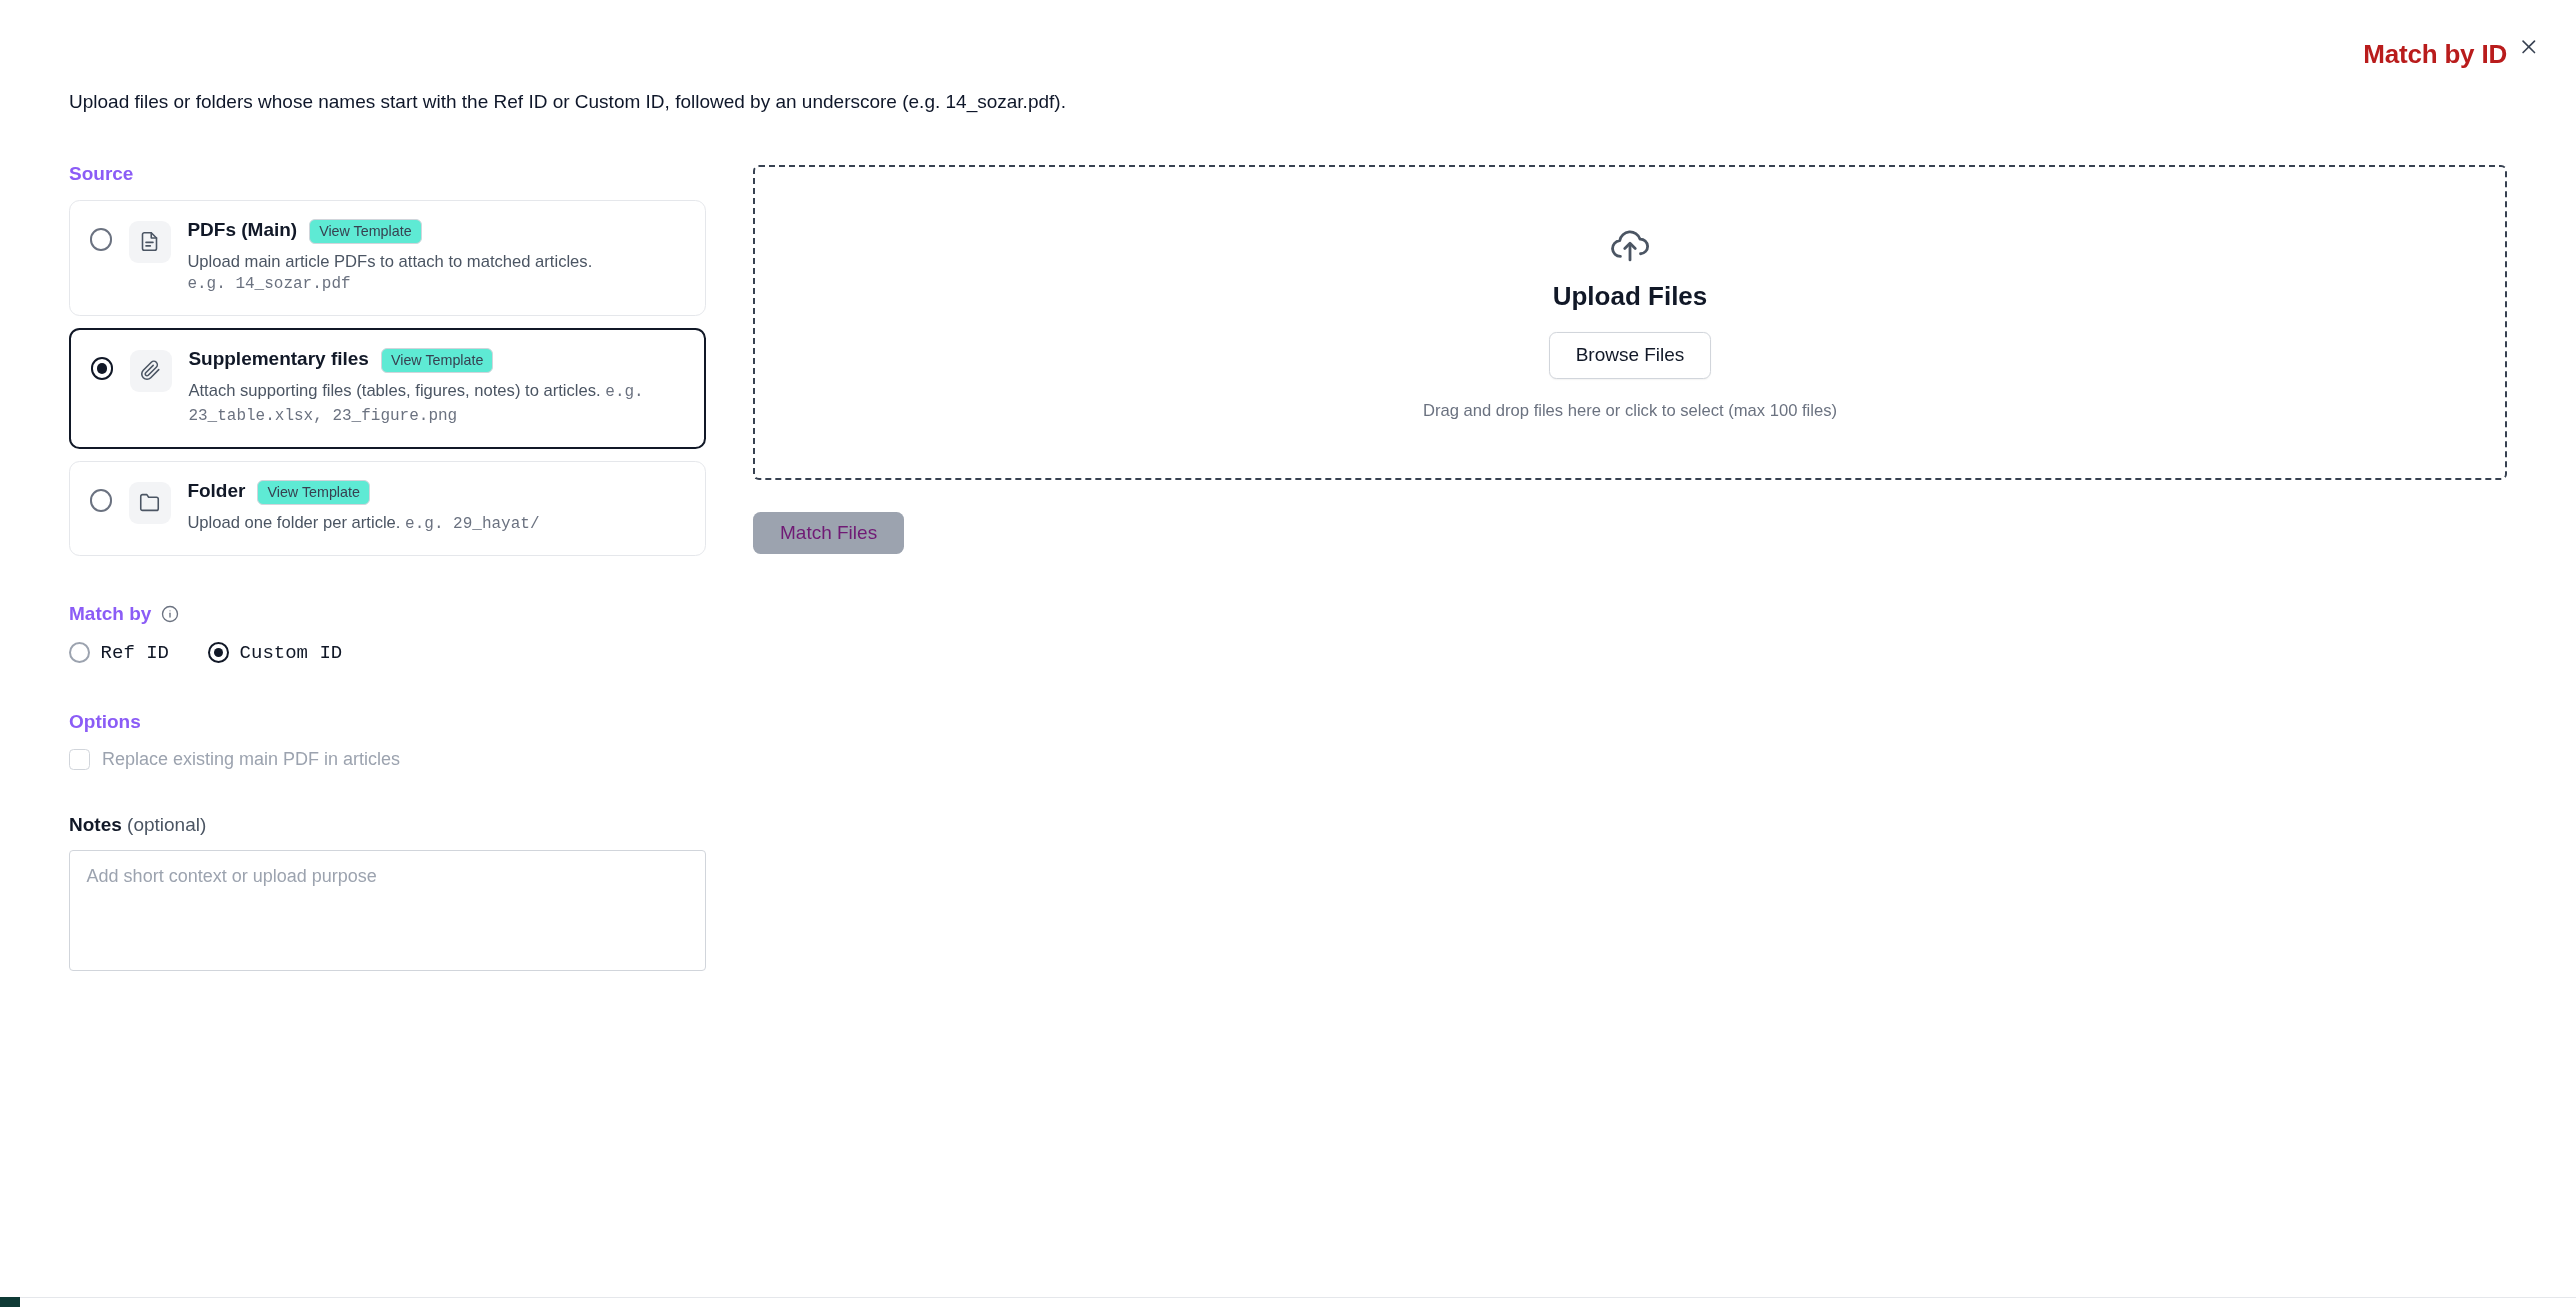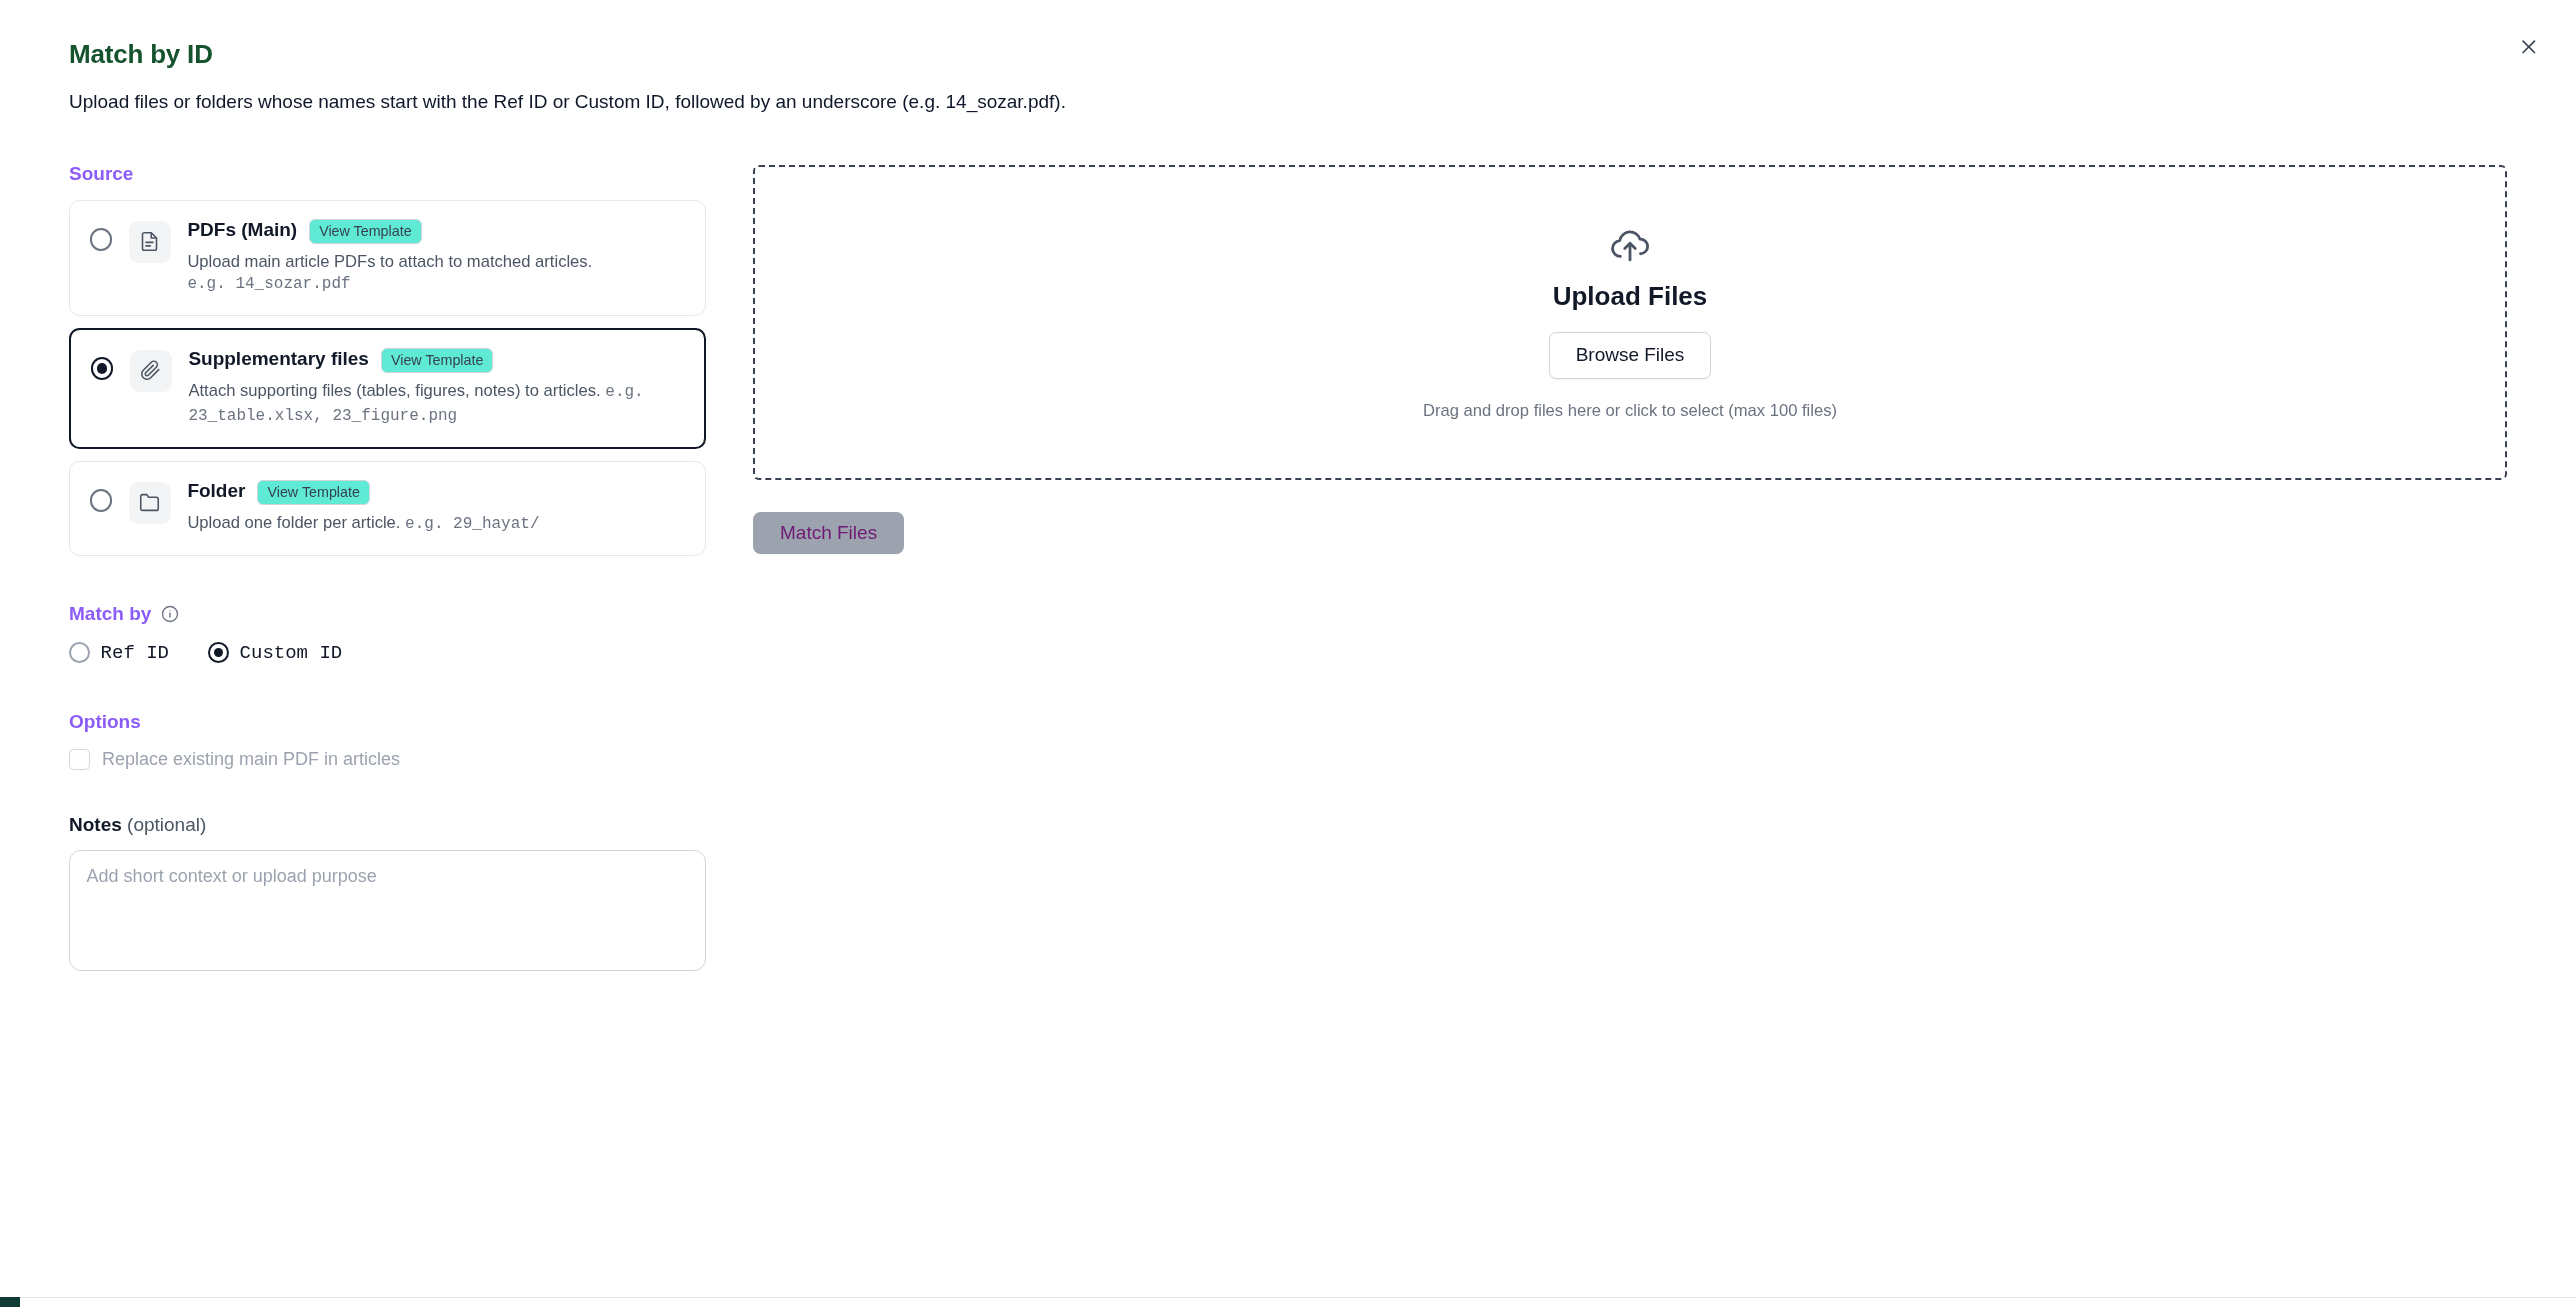--- a/index.html
+++ b/index.html
@@ -21,22 +21,23 @@
     inset: 0;
     background: #ffffff;
     padding: 39px 69px 0 69px;
   }
 
   
   .modal-title {
     font-size: 26px;
     font-weight: bold;
     letter-spacing: -0.2px;
-    color: #14532d;
+    color: #b91c1c;
     margin: 0 0 21px 0;
+    text-align: right;
   }
   .modal-subtitle {
     font-size: 19px;
     color: #0f172a;
     margin: 0 0 50px 0;
     font-weight: normal;
   }
   .close-btn {
     position: absolute;
     top: 29px;
@@ -195,21 +196,21 @@
     margin: 44px 0 13.6px 0;
     font-size: 19px;
     font-weight: bold;
     color: #111827;
   }
   .notes-label .opt { font-weight: normal; color: #4b5563; }
   .notes-box {
     width: 637px;
     height: 121px;
     border: 1.5px solid #d1d5db;
-    border-radius: 12px;
+    border-radius: 4px;
     background: #fff;
     padding: 15px 16.6px;
     font-size: 18px;
     color: #9ca3af;
     font-family: "Liberation Sans", sans-serif;
     resize: none;
     outline: none;
   }
   .notes-box::placeholder { color: #9ca3af; }
 

